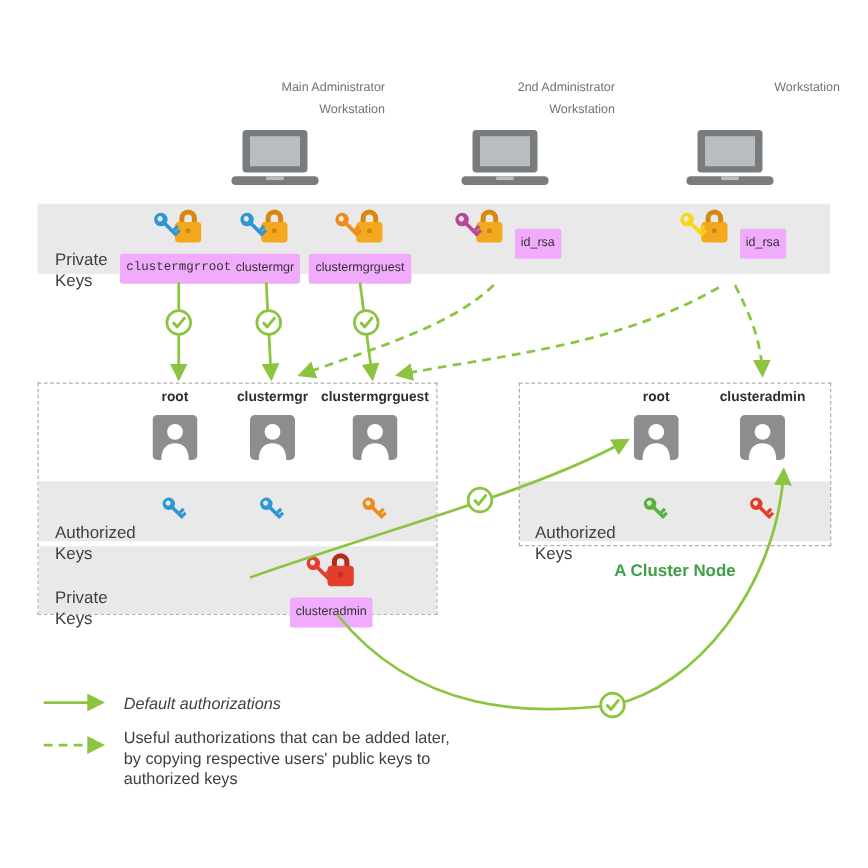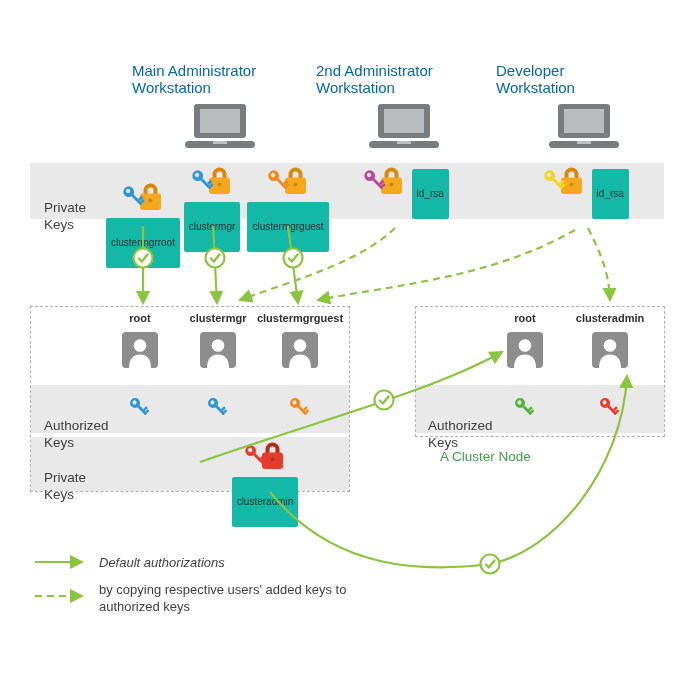--- a/index.html
+++ b/index.html
@@ -1,27 +1,27 @@
 <!DOCTYPE html>
 <html style="--arrow-green: #8bc53f; --title-green: #3f9f46; --band-gray: #e9e9e9; --icon-gray: #8d8d8d; --text: #3f3f3f;"><head>
 <meta charset="utf-8">
 <style>
   html,body{margin:0;padding:0;background:#fff;}
   .canvas{position:relative;width:694px;height:694px;background:#fff;overflow:hidden;
           font-family:"Liberation Sans",sans-serif;color:#3f3f3f;}
   .abs{position:absolute;}
-  .ws-label{width:176px;text-align:left;font-size:15px;line-height:17px;color:#0369a1;}
+  .ws-label{width:176px;text-align:right;font-size:10px;line-height:17px;color:#737373;}
   .band{background:#e9e9e9;}
   .band-label{font-size:13.5px;line-height:17px;color:#404040;margin-top:25px;}
   .key-item{width:100px;text-align:center;}
-  .key-label{display:inline-block;background:#14b8a6;font-size:10px;line-height:12px;
-             padding:19px 5px;border-radius:2px;color:#333;margin-top:1px;white-space:nowrap;}
+  .key-label{display:inline-block;background:#f0abfc;font-size:10px;line-height:12px;
+             padding:6px 5px;border-radius:2px;color:#333;margin-top:1px;white-space:nowrap;}
   .user-name{width:110px;text-align:center;font-size:11px;font-weight:bold;color:#2e2e2e;}
   .box{border:1px dashed #b0b0b0;box-sizing:border-box;}
-  .title{font-weight:normal;font-size:13.5px;color:var(--title-green,#3f9f46);}
+  .title{text-align:center;font-weight:bold;font-size:13.5px;color:var(--title-green,#3f9f46);}
   .legend-text{font-size:13px;line-height:16.5px;color:#3f3f3f;}
   .overlay{position:absolute;left:0;top:0;pointer-events:none;}
   .keylock .hole,.keyonly .hole{fill:#e9e9e9;}
   .arrow{stroke:var(--arrow-green,#8bc53f);stroke-width:2.2;fill:none;}
   .arrow.dashed{stroke-dasharray:7 5;}
   .check circle{fill:#fff;stroke:var(--arrow-green,#8bc53f);stroke-width:2.2;}
   .check path{stroke:var(--arrow-green,#8bc53f);stroke-width:2.4;fill:none;
               stroke-linecap:round;stroke-linejoin:round;}
   .mk{fill:var(--arrow-green,#8bc53f);}
 </style>
@@ -32,21 +32,20 @@
 
   <div class="abs ws-label" style="left:132px;top:62px;">
     <div>Main Administrator</div>
     <div>Workstation</div>
   </div>
   <div class="abs ws-label" style="left:316px;top:62px;">
     <div>2nd Administrator</div>
     <div>Workstation</div>
   </div>
   <div class="abs ws-label" style="left:496px;top:62px;">
-    <div>Developer</div>
     <div>Workstation</div>
   </div>
 
   <svg class="abs" style="left:185px;top:102px;" width="70" height="48">
     <rect x="9" y="2" width="52" height="34" rx="3" fill="#787c7e"></rect>
     <rect x="15" y="7" width="40" height="24" fill="#b9bdbf"></rect>
     <rect x="0" y="39" width="70" height="7" rx="3.5" fill="#787c7e"></rect>
     <rect x="28" y="39" width="14" height="3" fill="#b9bdbf"></rect>
   </svg>
   <svg class="abs" style="left:369px;top:102px;" width="70" height="48">
@@ -61,21 +60,21 @@
     <rect x="0" y="39" width="70" height="7" rx="3.5" fill="#787c7e"></rect>
     <rect x="28" y="39" width="14" height="3" fill="#b9bdbf"></rect>
   </svg>
 
   <div class="abs band" style="left:30px;top:163px;width:634px;height:56px;"></div>
   <div class="abs band-label" style="left:44px;top:174px;">
     <div>Private</div>
     <div>Keys</div>
   </div>
 
-  <div class="abs key-item" style="left:93px;top:182px;">
+  <div class="abs key-item" style="left:93px;top:166px;font-family:Liberation Mono, monospace;">
     <svg class="keylock" width="46" height="31">
       <path d="M25.5,12 v-3.5 a5,5 0 0 1 10,0 v3.5" stroke-width="4" fill="none" stroke="#d9880f"></path>
       <rect x="20" y="11.5" width="21" height="16.5" rx="3" fill="#f4a81d"></rect>
       <circle cx="30.5" cy="18.5" r="2" fill="rgba(0,0,0,0.18)"></circle>
       <g transform="rotate(-45 14 15)" fill="#2e96d5">
         <circle cx="14" cy="7.5" r="5.4"></circle>
           <circle class="hole" cx="14" cy="6.6" r="2.1"></circle>
         <rect x="12.6" y="12" width="2.9" height="13.5" rx="1"></rect>
         <rect x="15.4" y="19.4" width="4.6" height="2.7"></rect>
           <rect x="15.4" y="22.8" width="3.4" height="2.6"></rect>
@@ -256,21 +255,22 @@
       <rect x="12.6" y="11" width="2.8" height="12" rx="1"></rect>
       <rect x="15.2" y="17" width="4.4" height="2.5"></rect>
         <rect x="15.2" y="20.3" width="3.2" height="2.5"></rect>
     </g>
   </svg>
 
   <div class="abs title" style="left:440px;top:449px;width:200px;">A Cluster Node</div>
 
   <div class="abs legend-text" style="left:99px;top:555px;font-style:italic;">Default authorizations</div>
   <div class="abs legend-text" style="left:99px;top:582px;width:320px;">
-    <div>by copying respective users' added keys to</div>
+    <div>Useful authorizations that can be added later,</div>
+    <div>by copying respective users' public keys to</div>
     <div>authorized keys</div>
   </div>
 
   <svg class="overlay" width="694" height="694" viewBox="0 0 694 694">
     <defs>
       <marker id="ah" viewBox="0 0 10 10" refX="8.5" refY="5" markerWidth="6.5" markerHeight="6.5" orient="auto-start-reverse">
         <path class="mk" d="M0,0 L10,5 L0,10 Z"></path>
       </marker>
     </defs>
 

